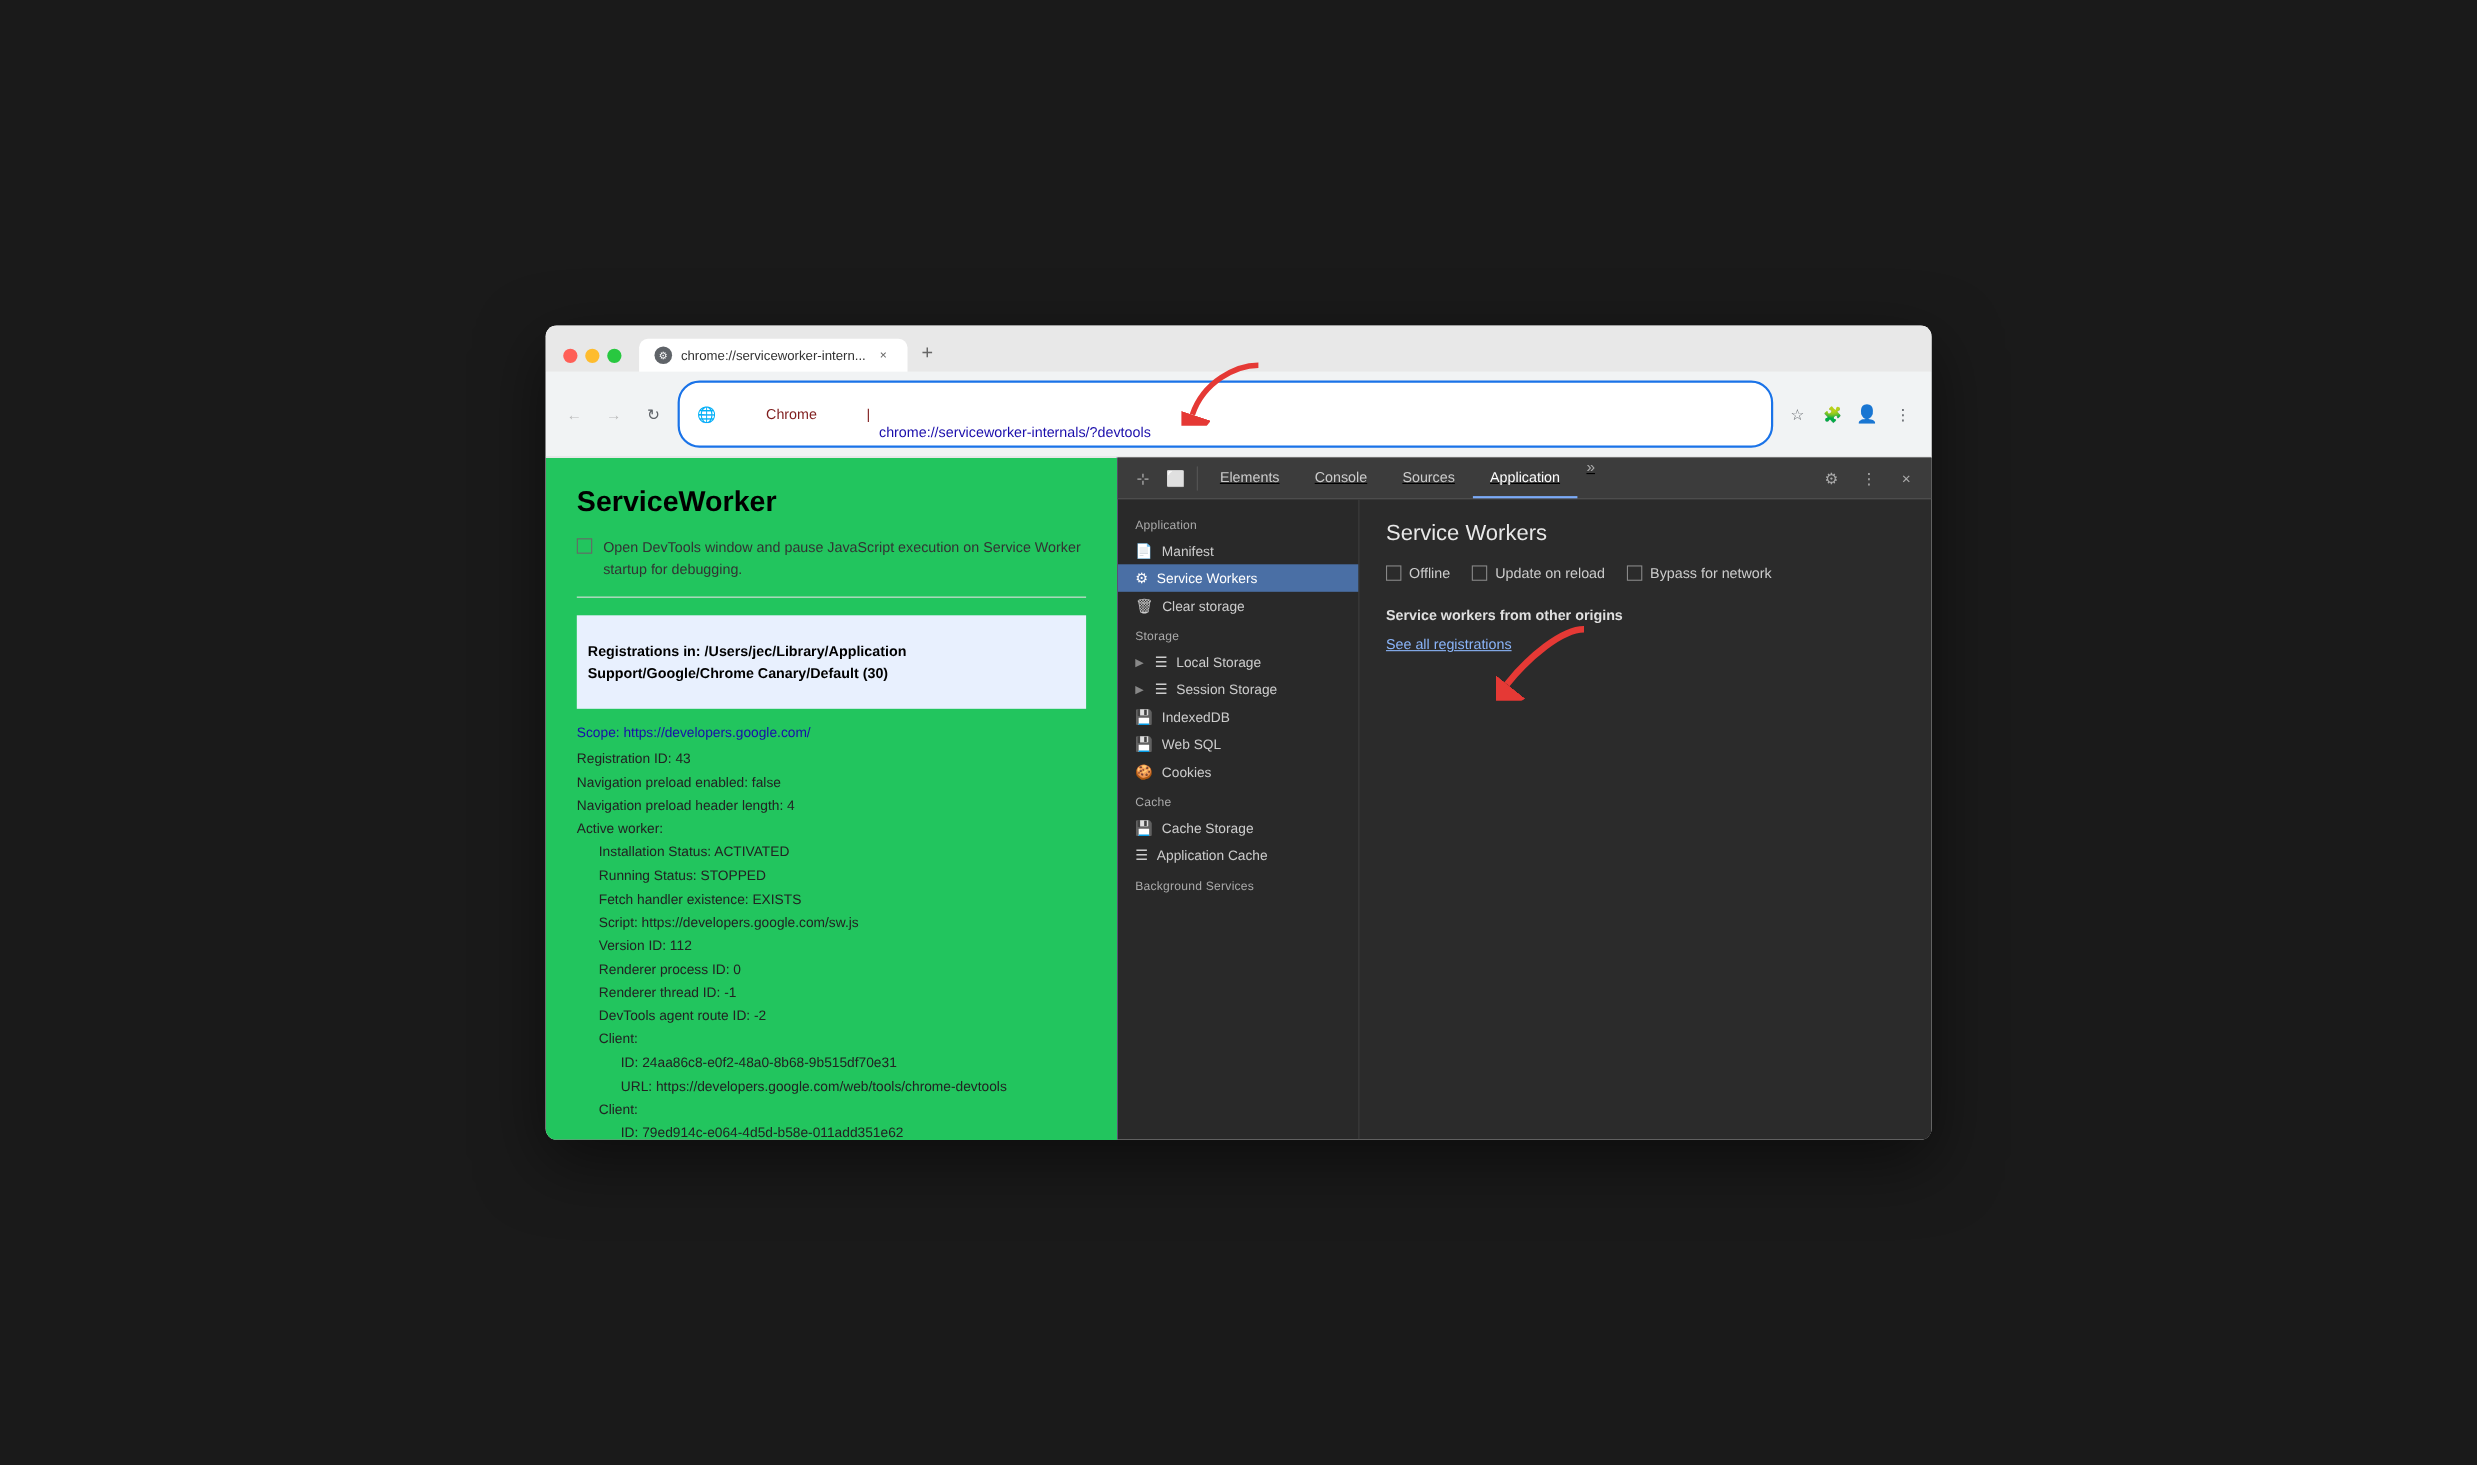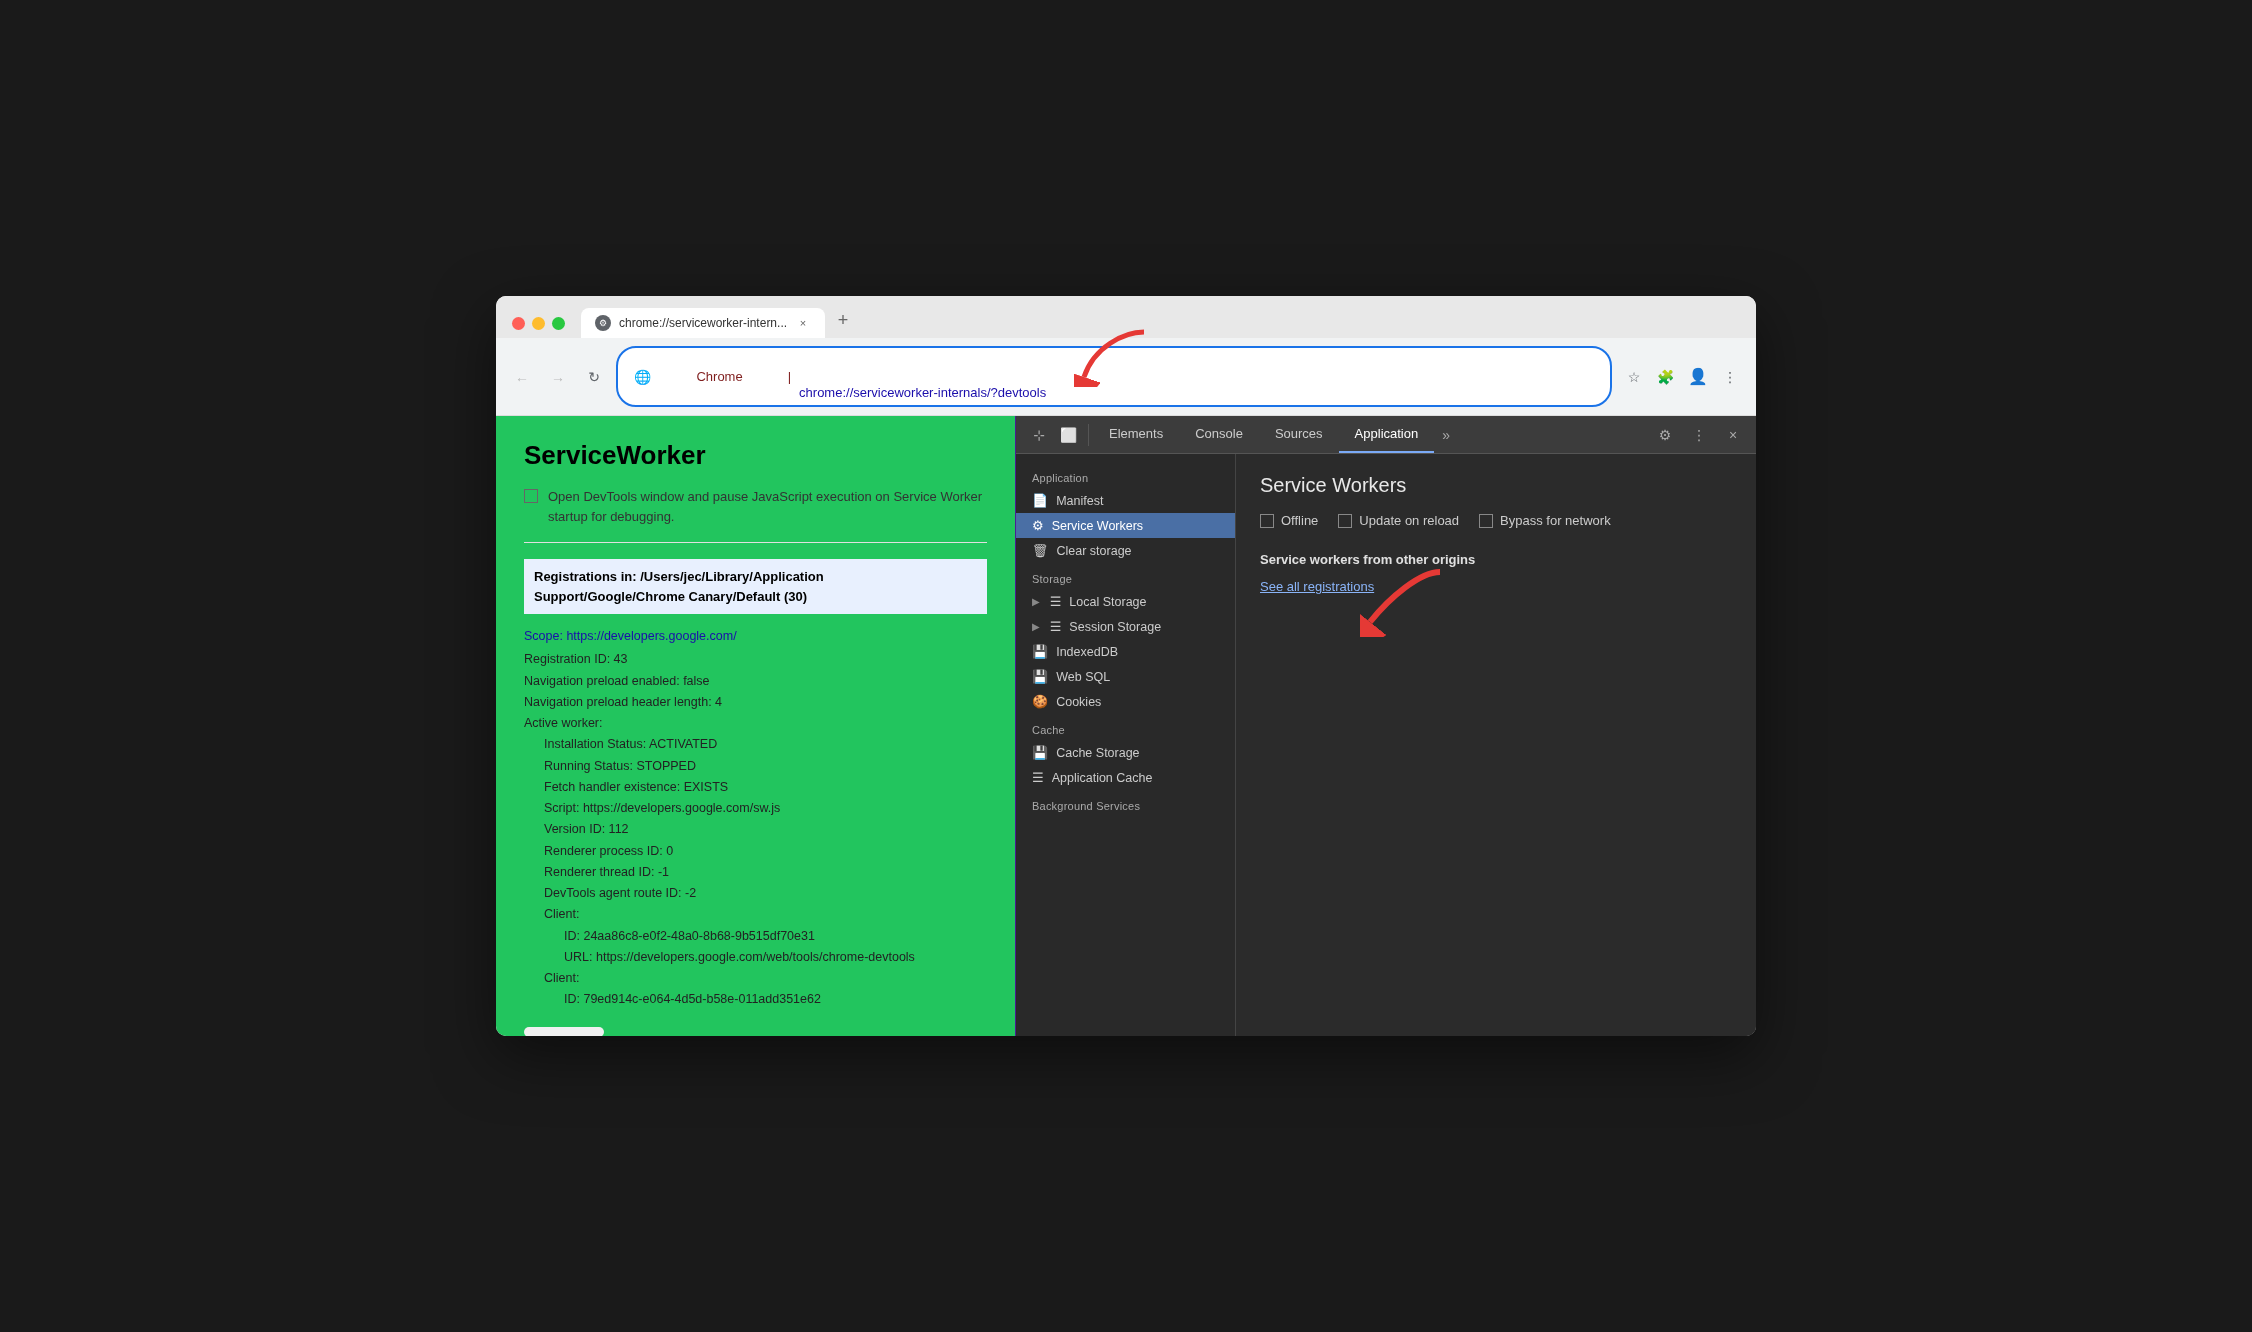--- a/index.html
+++ b/index.html
@@ -153,21 +153,21 @@
       flex-shrink: 0;
       margin-top: 2px;
     }
     .checkbox-label { font-size: 13px; color: #333; line-height: 1.5; }
 
     .registrations-header {
       font-size: 13px;
       font-weight: bold;
       color: #000;
       background: #e8f0fe;
-      padding: 8px 10px;
+      padding: 23px 10px;
       margin-bottom: 12px;
       line-height: 1.5;
     }
 
     .sw-details { font-size: 12.5px; color: #222; line-height: 1.7; }
     .sw-details a { color: #1a0dab; text-decoration: none; }
     .sw-details .indent { padding-left: 20px; display: block; }
     .sw-details .double-indent { padding-left: 40px; display: block; }
 
     
@@ -191,23 +191,23 @@
     .devtools-tool-btn {
       width: 30px; height: 30px;
       display: flex; align-items:center;justify-content:center;
       border-radius: 4px; cursor: pointer; color: #aaa; font-size: 14px;
     }
     .devtools-divider-v {
       width: 1px; height: 22px; background: #555; margin: 0 4px;
     }
     .devtools-tabs {
       display: flex;
-      align-items: center;
       flex: 1;
       height: 100%;
+      text-decoration: underline;
     }
     .devtools-tab {
       padding: 0 16px;
       height: 100%;
       display: flex;
       align-items: center;
       font-size: 13px;
       color: #ccc;
       cursor: pointer;
       border-bottom: 2px solid transparent;

